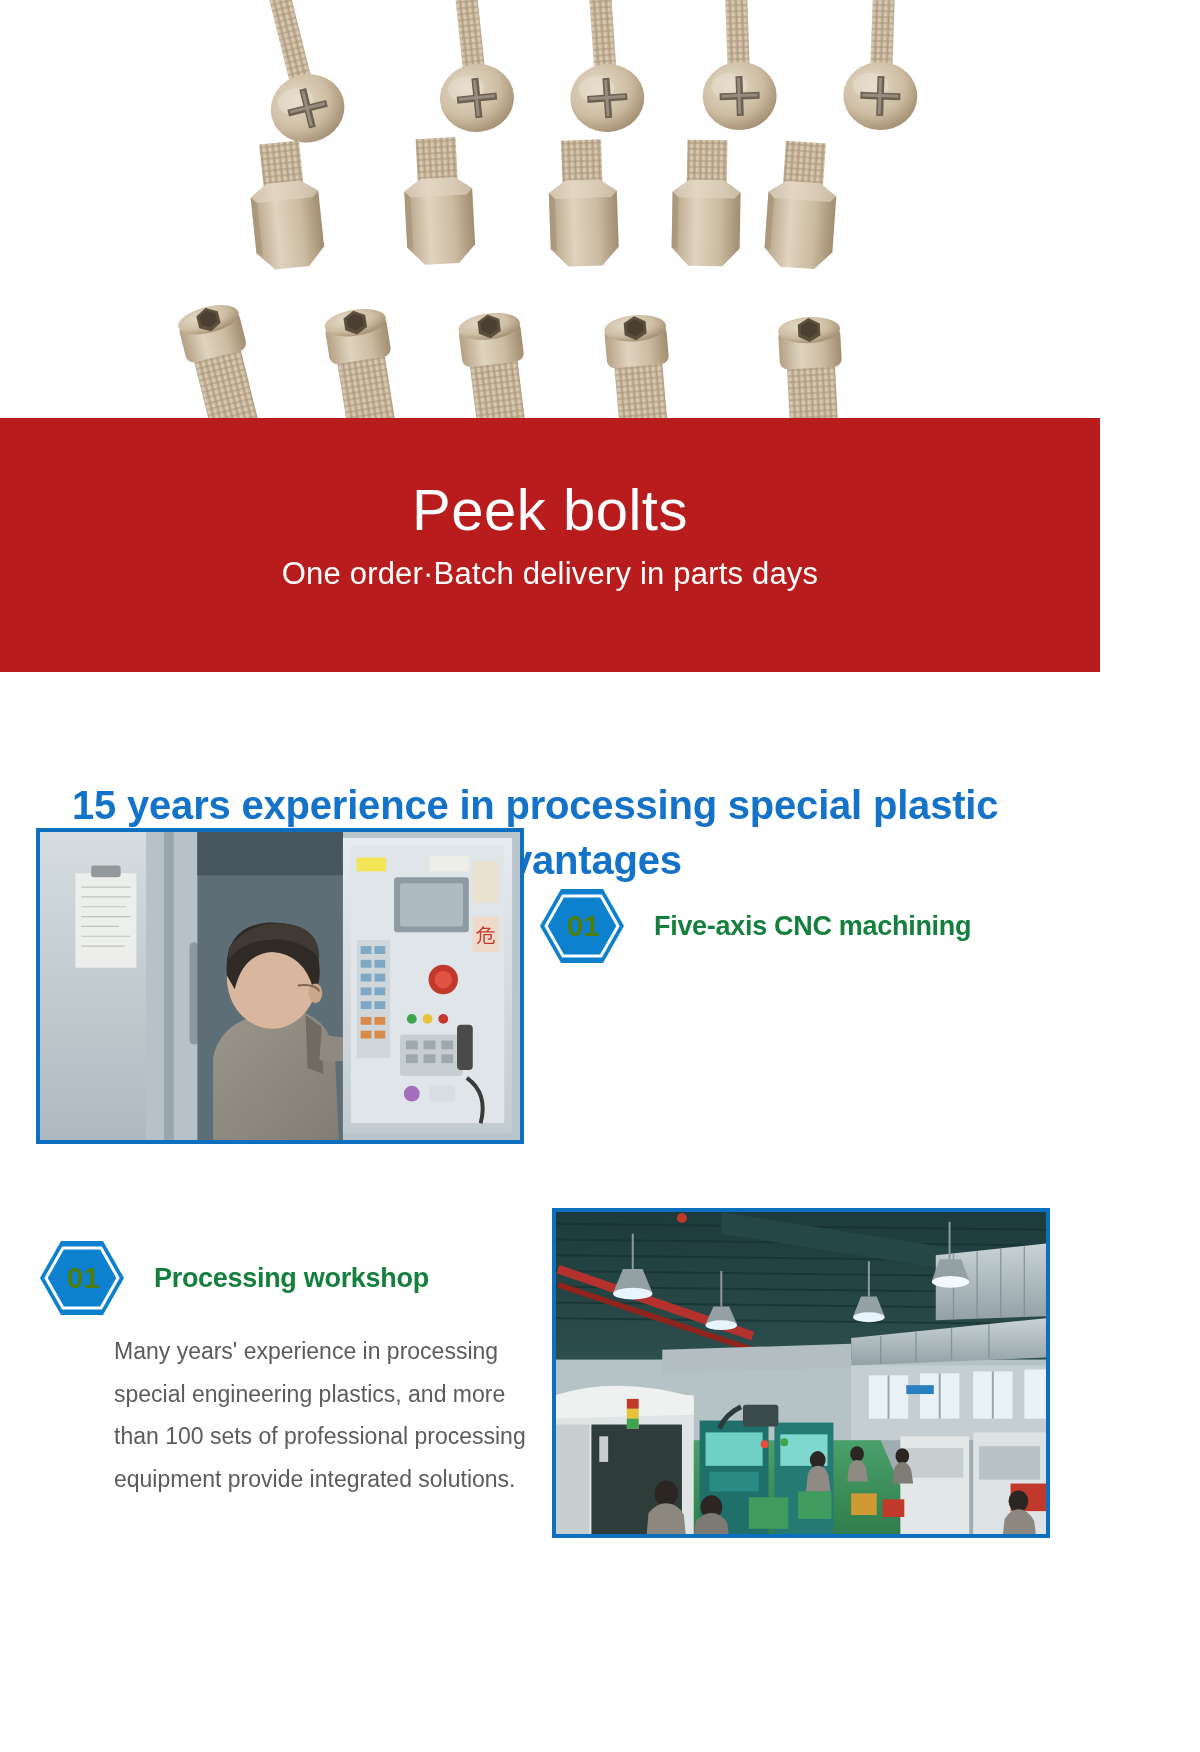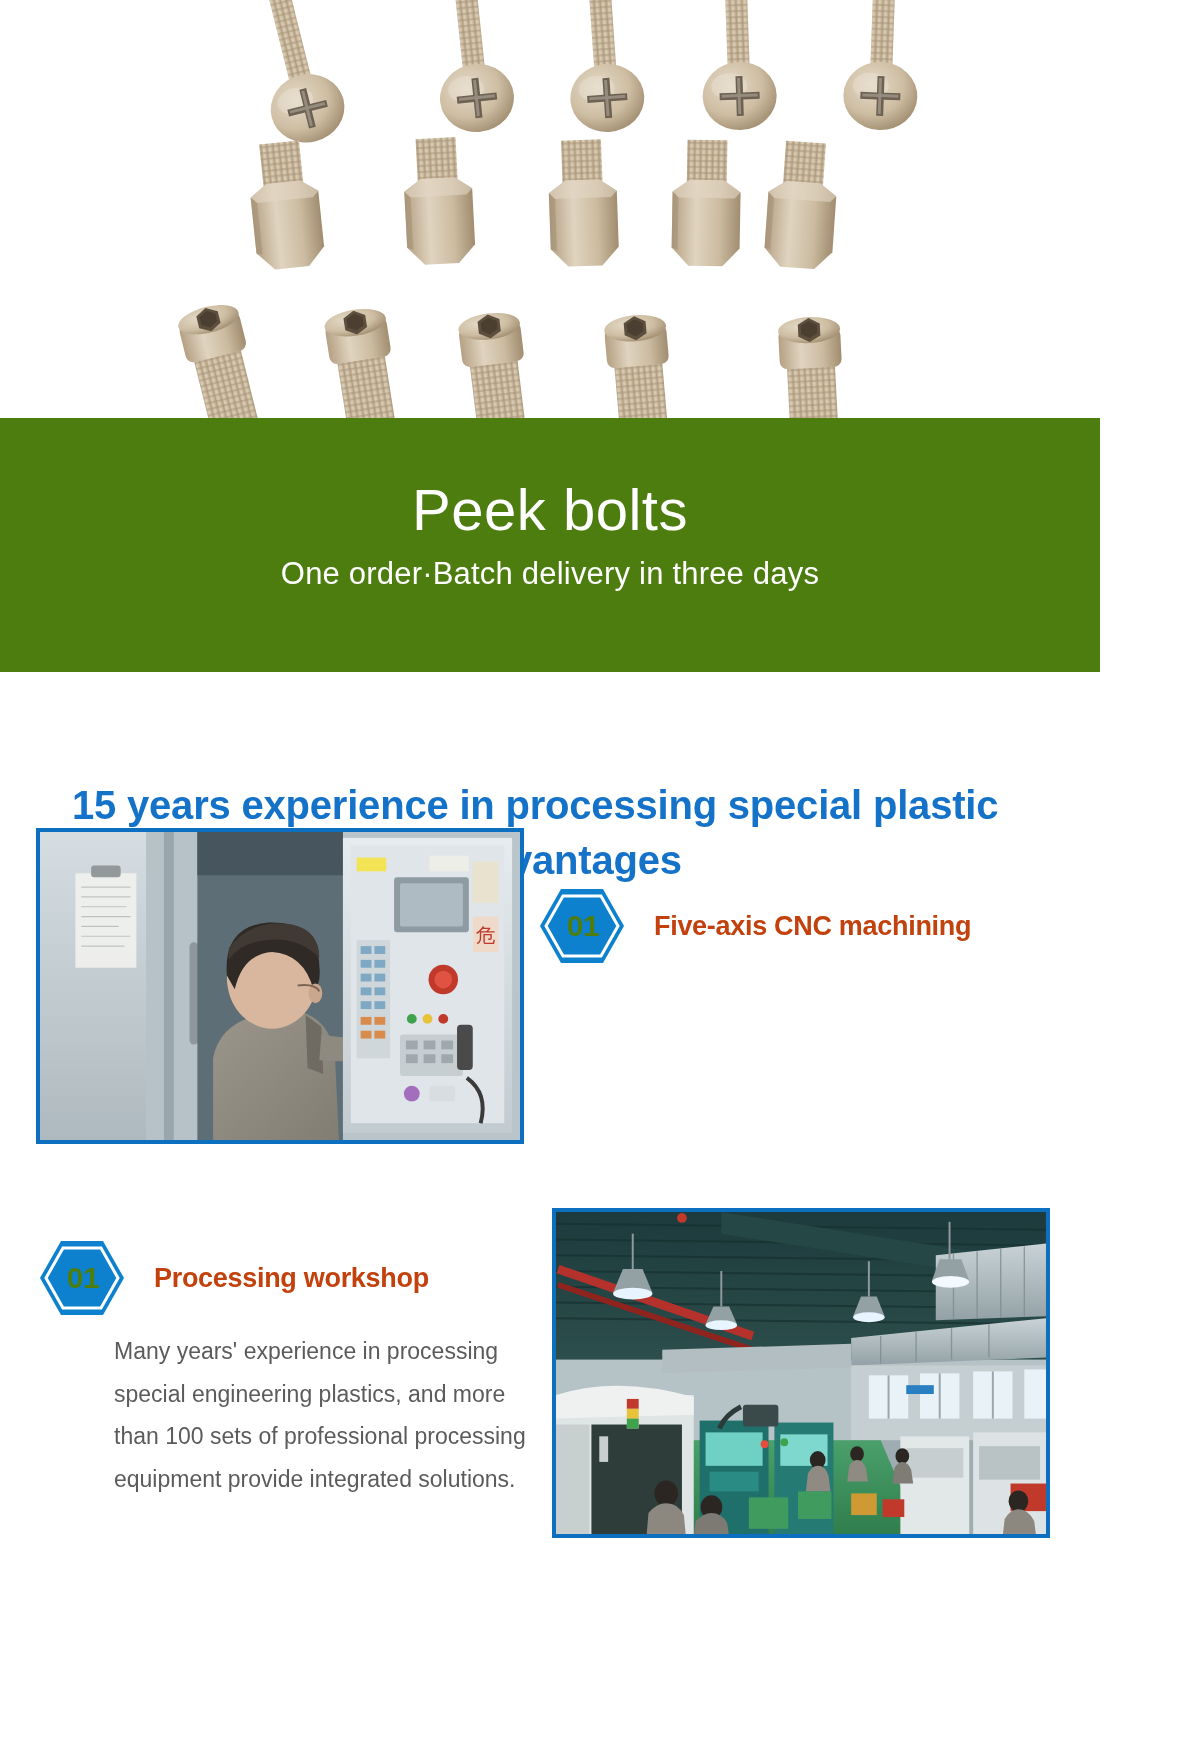--- a/index.html
+++ b/index.html
@@ -21,21 +21,21 @@
     background: #ffffff;
     overflow: hidden;
   }
   .bolt-stage { position: absolute; inset: 0; }
 
   
   .banner {
     position: absolute;
     left: 0; top: 418px;
     width: 1100px; height: 254px;
-    background: #4d7c0f;
+    background: #b91c1c;
     display: flex;
     flex-direction: column;
     align-items: center;
     justify-content: center;
     padding-bottom: 20px;
   }
   .banner-title {
     color: #ffffff;
     font-size: 58px;
     font-weight: 400;
@@ -100,21 +100,21 @@
     display: flex;
     align-items: center;
     justify-content: center;
     color: #4d7c0f;
     font-size: 30px;
     font-weight: bold;
     letter-spacing: -0.5px;
     padding-left: 2px;
   }
   .feature-title {
-    color: #c2410c;
+    color: #15803d;
     font-size: 27px;
     font-weight: bold;
     letter-spacing: -0.3px;
     margin-left: 26px;
     white-space: nowrap;
   }
   .feature-body {
     color: #5b5b5b;
     font-size: 23px;
     line-height: 1.85;
@@ -210,21 +210,21 @@
       <use href="#socketScrew" transform="translate(364,378) rotate(-9)"></use>
       <use href="#socketScrew" transform="translate(496,382) rotate(-7)"></use>
       <use href="#socketScrew" transform="translate(640,384) rotate(-5)"></use>
       <use href="#socketScrew" transform="translate(812,386) rotate(-3)"></use>
     </g>
   </svg>
 </div>
 
 <div class="banner">
   <div class="banner-title">Peek bolts</div>
-  <div class="banner-sub">One order·Batch delivery in three days</div>
+  <div class="banner-sub">One order·Batch delivery in parts days</div>
 </div>
 
 <div class="headline">15 years experience in processing special plastic parts, we have more advantages</div>
 
 <div class="photo-frame" id="photo-cnc">
   <svg class="photo-inner" viewBox="0 0 488 316" preserveAspectRatio="none">
     <defs>
       <linearGradient id="cabGrad" x1="0" y1="0" x2="0" y2="1">
         <stop offset="0%" stop-color="#d5dde1"></stop>
           <stop offset="100%" stop-color="#aeb9bf"></stop>

